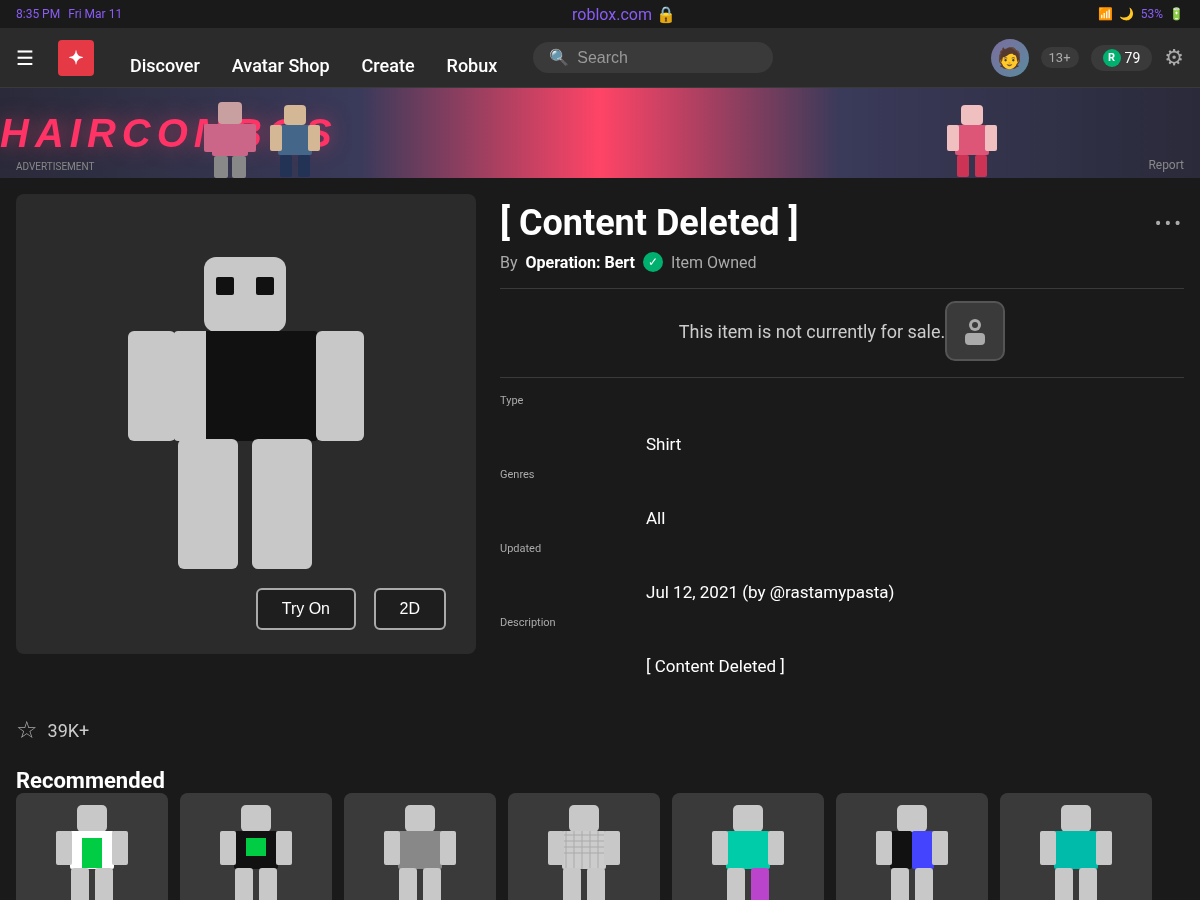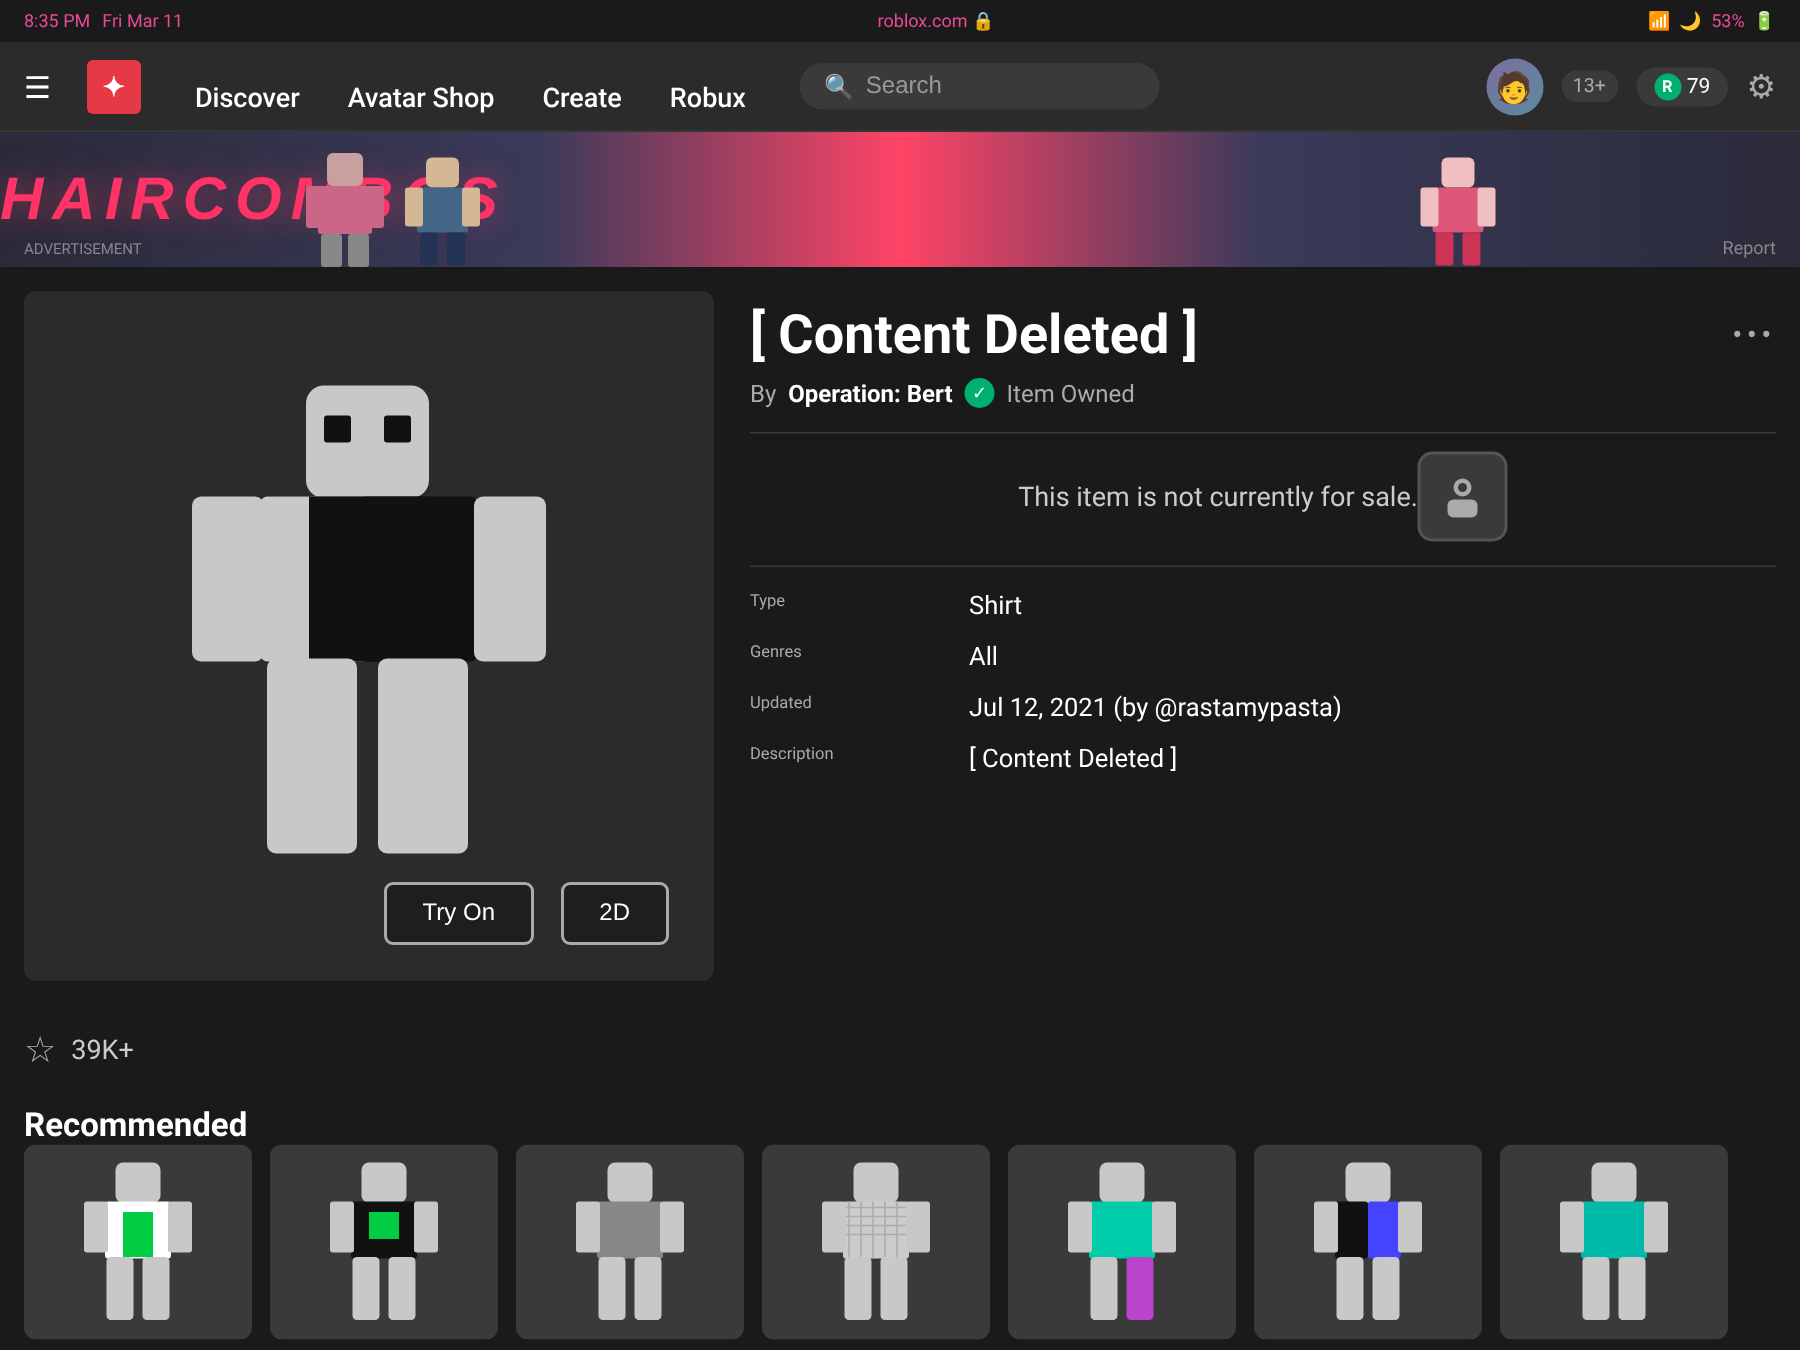--- a/index.html
+++ b/index.html
@@ -13,25 +13,25 @@
     }
 
     
     .status-bar {
       background: #1a1a1a;
       display: flex;
       justify-content: space-between;
       align-items: center;
       padding: 4px 16px;
       font-size: 12px;
-      color: #ec4899;
+      color: #8b5cf6;
       height: 28px;
     }
     .status-bar-left { display: flex; gap: 8px; align-items: center; }
-    .status-bar-center { position: absolute; left: 50%; transform: translateX(-50%); font-size: 12px; padding-left: 48px; }
+    .status-bar-center { position: absolute; left: 50%; transform: translateX(-50%); font-size: 16px; padding-left: 48px; }
     .status-bar-right { display: flex; gap: 6px; align-items: center; font-size: 12px; }
 
     
     .navbar {
       background: #2b2b2b;
       display: flex;
       align-items: center;
       padding: 0 16px;
       height: 60px;
       gap: 24px;
@@ -295,20 +295,21 @@
       gap: 14px 16px;
       margin-top: 16px;
     }
     .meta-label {
       font-size: 11px;
       color: #aaa;
     }
     .meta-value {
       font-size: 17px;
       color: #fff;
+      margin-top: 40px;
     }
 
     
     .favorites-row {
       display: flex;
       align-items: center;
       gap: 10px;
       padding: 16px 0 8px 16px;
     }
     .star-icon { font-size: 24px; color: #aaa; cursor: pointer; }

